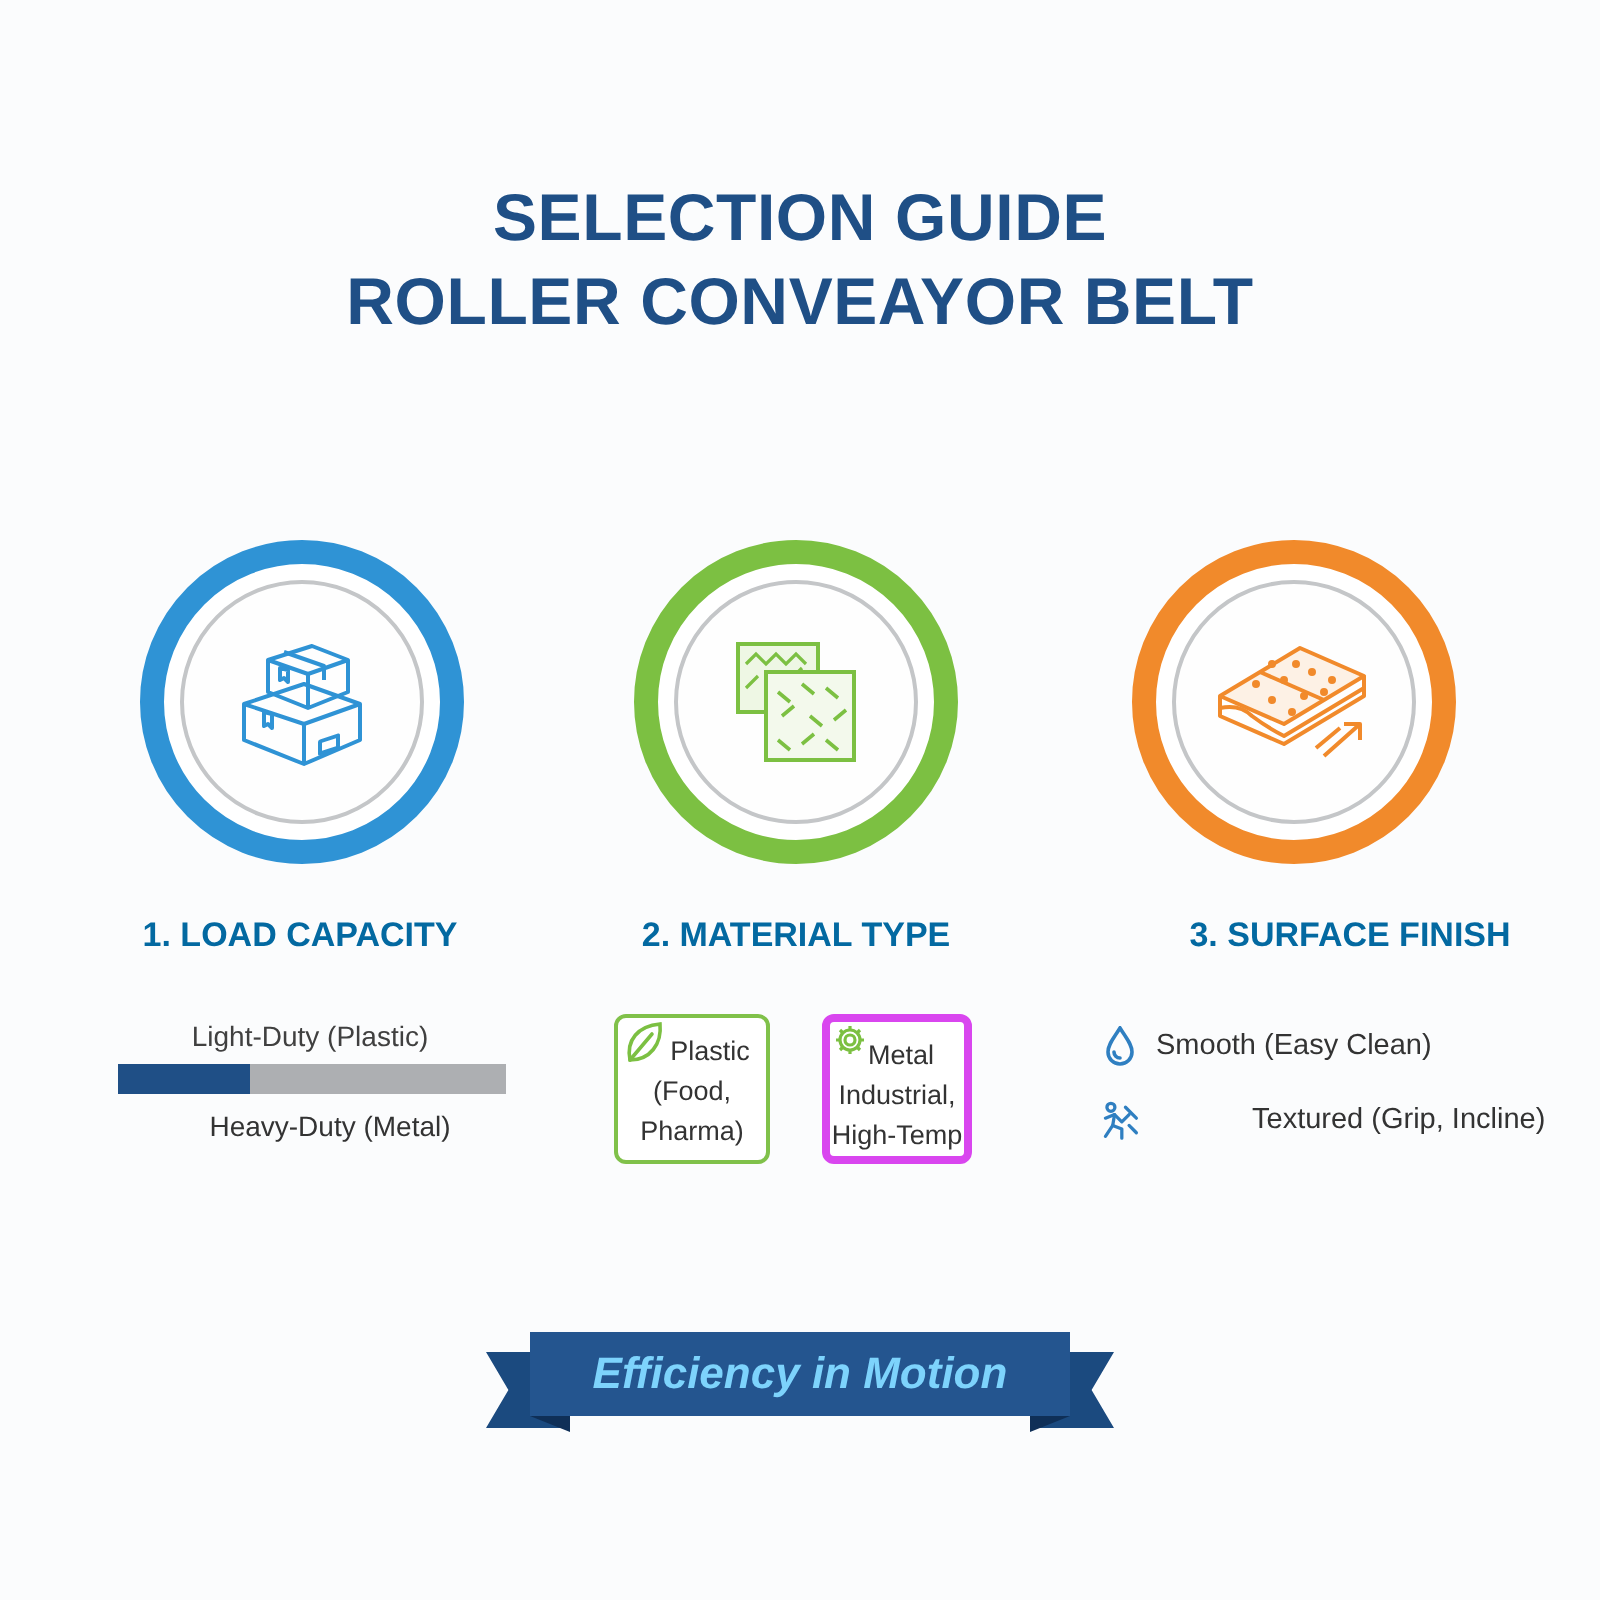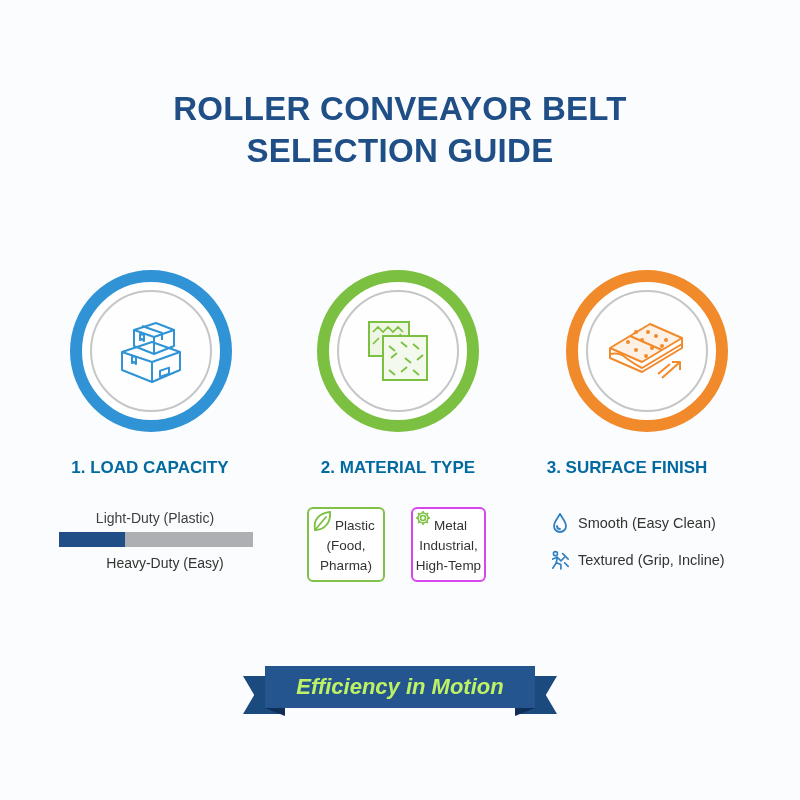--- a/index.html
+++ b/index.html
@@ -25,63 +25,63 @@
   .c1 { left: 70px; top: 270px; border-color: #2f93d5; }
   .c2 { left: 317px; top: 270px; border-color: #7cc042; }
   .c3 { left: 566px; top: 270px; border-color: #f18a2b; }
 
   .heading {
     position: absolute; top: 458px; font-weight: bold; font-size: 17px;
     color: #0369a1; text-align: center; width: 220px;
   }
   .h1 { left: 40px; }
   .h2 { left: 288px; }
-  .h3 { left: 517px; text-align: center; }
+  .h3 { left: 565px; text-align: center; }
 
   .load-light { position: absolute; left: 60px; top: 510px; width: 190px; text-align: center; font-size: 14px; color: #404040; }
   .load-bar { position: absolute; left: 59px; top: 532px; width: 194px; height: 15px; background: #adafb2; }
   .load-bar .fill { position: absolute; left: 0; top: 0; bottom: 0; width: 34%; background: #1f4f86; }
   .load-heavy { position: absolute; left: 90px; top: 555px; width: 150px; text-align: center; font-size: 14px; color: #333; }
 
   .mat-box {
     position: absolute; top: 507px; height: 75px; border-radius: 6px;
     background: #fff; font-size: 13.5px; line-height: 20px; color: #333;
     text-align: center; padding-top: 7px;
   }
   .mat-plastic { left: 307px; width: 78px; border: 2px solid #80c14a; text-align: center; }
-  .mat-metal { left: 411px; width: 75px; border: 2px solid #d946ef; }
+  .mat-metal { left: 411px; width: 75px; border: 4px solid #d946ef; }
   .mat-box .ico { position: absolute; left: 2px; top: 1px; }
   .mat-box .txt { display: block; white-space: nowrap; }
   .mat-plastic .l1 { padding-left: 18px; }
   .mat-metal .l1 { padding-left: 4px; }
 
   .finish { position: absolute; left: 550px; font-size: 14.5px; color: #333; display: flex; align-items: center; }
   .finish .ico { width: 20px; height: 22px; margin-right: 8px; display: inline-flex; align-items: center; justify-content: center; }
   .f1 { top: 512px; }
-  .f2 { top: 549px; }
+  .f2 { top: 549px; gap: 48px; }
 
   .banner { position: absolute; left: 243px; top: 664px; width: 314px; height: 56px; }
   .banner .tail { position: absolute; top: 12px; height: 38px; width: 40px; background: #1b4a7f; }
   .banner .tail.left { left: 0; clip-path: polygon(0 0, 100% 0, 100% 100%, 0 100%, 28% 50%); }
   .banner .tail.right { right: 0; clip-path: polygon(0 0, 100% 0, 72% 50%, 100% 100%, 0 100%); }
   .banner .fold { position: absolute; top: 44px; width: 20px; height: 8px; background: #0f2f57; }
   .banner .fold.left { left: 22px; clip-path: polygon(0 0, 100% 0, 100% 100%); }
   .banner .fold.right { right: 22px; clip-path: polygon(0 0, 100% 0, 0 100%); }
   .banner .face {
     position: absolute; left: 22px; top: 2px; width: 270px; height: 42px;
-    background: #24558f; color: #bef264; font-style: italic; font-weight: bold;
+    background: #24558f; color: #7dd3fc; font-style: italic; font-weight: bold;
     font-size: 22px; line-height: 42px; text-align: center;
   }
 </style>
 </head>
 <body>
 
 <div class="title">
+  <span>SELECTION GUIDE</span>
   <span>ROLLER CONVEAYOR BELT</span>
-  <span>SELECTION GUIDE</span>
 </div>
 
 <div class="circle c1">
   <div class="inner"></div>
   <svg width="70" height="70" viewBox="0 0 70 70" fill="none" stroke="#2f93d5" stroke-width="2" stroke-linejoin="round">
 
     <path d="M6 36 L36 26 L64 36 L64 54 L36 66 L6 54 Z"></path>
     <path d="M6 36 L36 46 L64 36"></path>
     <path d="M36 46 L36 66"></path>
     <path d="M16 40 L20 41 L20 48 L18 46 L16 47 Z"></path>
@@ -129,21 +129,21 @@
 </div>
 
 <div class="heading h1">1. LOAD CAPACITY</div>
 <div class="heading h2">2. MATERIAL TYPE</div>
 <div class="heading h3">3. SURFACE FINISH</div>
 
 <div class="load-light">Light-Duty (Plastic)</div>
 <div class="load-bar">
   <div class="fill" style="width: 34%;"></div>
 </div>
-<div class="load-heavy">Heavy-Duty (Easy)</div>
+<div class="load-heavy">Heavy-Duty (Metal)</div>
 
 <div class="mat-box mat-plastic">
   <svg class="ico" width="22" height="24" viewBox="0 0 22 24" fill="none" stroke="#7cc042" stroke-width="1.8" stroke-linecap="round">
     <path d="M4 20 C2 10 8 3 19 2 C20 12 14 20 4 20 Z"></path>
     <path d="M4 20 L15 7"></path>
   </svg>
   <span class="txt l1">Plastic</span>
   <span class="txt">(Food,</span>
   <span class="txt">Pharma)</span>
 </div>

